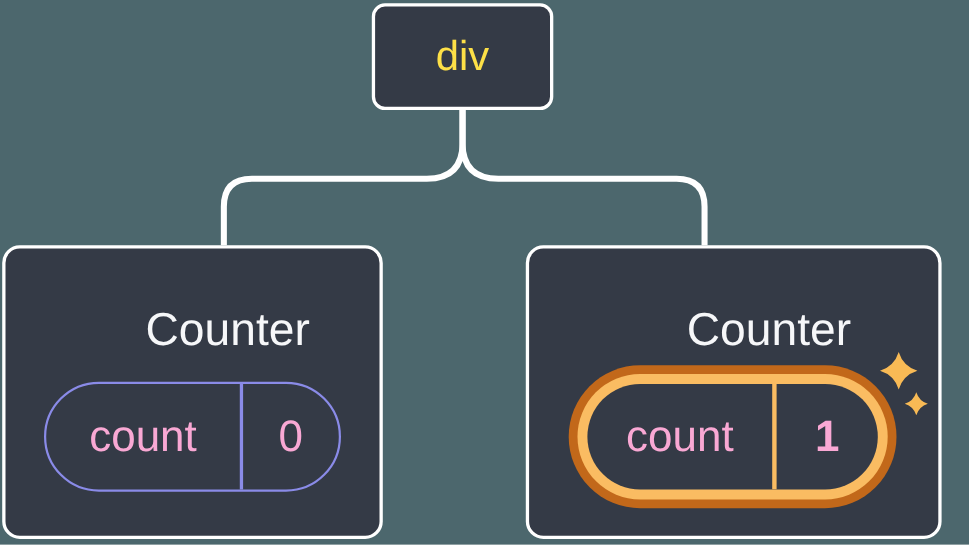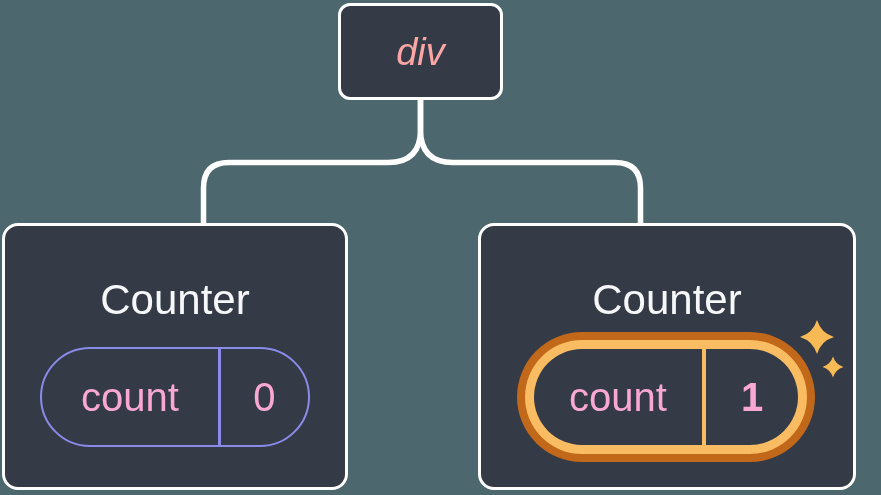--- a/index.html
+++ b/index.html
@@ -18,31 +18,31 @@
     background:#343A46;
     border:3px solid #FFFFFF;
     box-sizing:border-box;
   }
   .node-root{
     left:338px;top:3px;width:165px;height:97px;
     border-radius:12px;
     display:flex;align-items:center;justify-content:center;
   }
   .node-label{
-    color:#fca5a5;font-size:38px;font-weight:500;line-height:1;font-style:italic;
+    color:#fde047;font-size:38px;font-weight:500;line-height:1;
   }
   .card{
     top:223px;height:267px;border-radius:16px;
   }
   .card-left{left:2px;width:346px;}
   .card-right{left:478px;width:378px;}
   .card-title{
     position:absolute;left:0;top:46px;width:100%;
     margin:0;text-align:center;
-    color:#F6F7F9;font-size:42px;font-weight:500;line-height:56px;
+    color:#F6F7F9;font-size:42px;font-weight:500;line-height:56px;padding-left:32px;
   }
 
   
   .pill-plain{
     position:absolute;left:35px;top:121px;
     width:270px;height:100px;
     box-sizing:border-box;
     border:2.5px solid #8A8BE8;
     border-radius:999px;
     display:flex;align-items:stretch;

